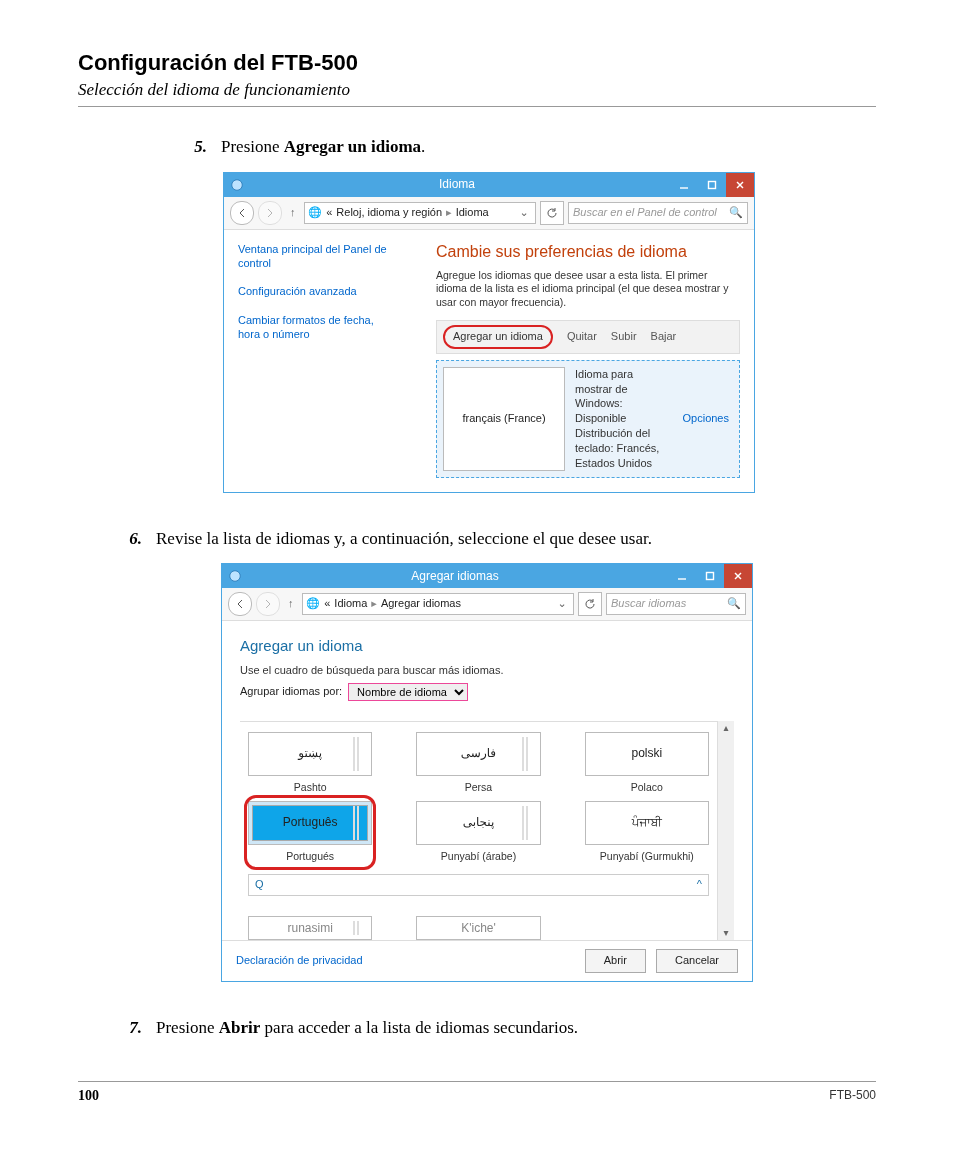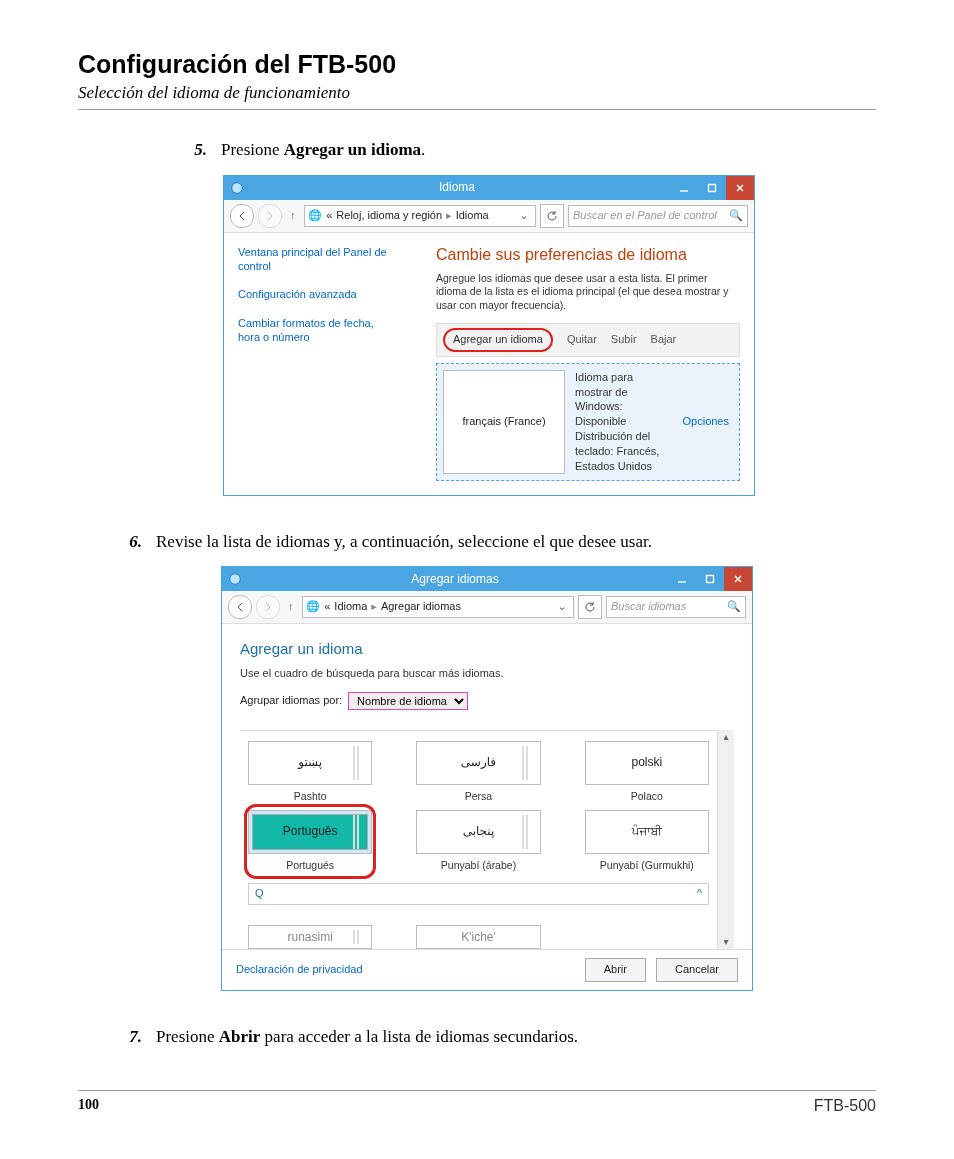--- a/index.html
+++ b/index.html
@@ -9,21 +9,21 @@
     color: #000;
     width: 954px;
   }
   .page {
     padding: 50px 78px 40px 78px;
     box-sizing: border-box;
   }
   .doc-title {
     font-family: Arial, Helvetica, sans-serif;
     font-weight: 700;
-    font-size: 25px;
+    font-size: 22px;
     margin: 0 0 4px 0;
   }
   .doc-subtitle {
     font-style: italic;
     font-size: 17px;
     margin: 0 0 6px 0;
     font-family: Georgia, serif;
   }
   hr.rule {
     border: none;
@@ -236,21 +236,21 @@
     min-height: 300px;
   }
   .heading2 {
     color: #1b6fa5;
     font-size: 15px;
     margin-bottom: 6px;
   }
   .desc2 {
     font-size: 11px;
     color: #333;
-    margin-bottom: 10px;
+    margin-bottom: 4px;
   }
   .group-row {
     font-size: 11px;
     display: flex;
     align-items: center;
     gap: 6px;
     margin-bottom: 20px;
   }
   .group-row select {
     font-size: 11px;
@@ -290,21 +290,21 @@
   }
   .tile .bars::before { right: 16px; }
   .tile .bars::after  { right: 12px; }
   .tile.portuguese-wrap {
     background: #cfe7f7;
     position: relative;
   }
   .tile.portuguese-wrap .inner {
     position: absolute;
     inset: 3px;
-    background: #14b8a6;
+    background: #0ea5e9;
     border: 1px solid #aaa;
     display: flex;
     align-items: center;
     justify-content: center;
   }
   .highlight-red {
     position: relative;
   }
   .highlight-red::after {
     content: "";
@@ -363,21 +363,21 @@
 
   .footer {
     display: flex;
     justify-content: space-between;
     border-top: 1px solid #999;
     margin-top: 40px;
     padding-top: 6px;
     font-size: 14px;
   }
   .footer .pg { font-weight: 700; }
-  .footer .model { font-family: Arial, sans-serif; font-size: 16px; color:#333; }
+  .footer .model { font-family: Arial, sans-serif; font-size: 12px; color:#333; }
 </style>
 </head>
 <body>
 
 <div class="page">
   <div class="doc-title">Configuración del FTB-500</div>
   <div class="doc-subtitle">Selección del idioma de funcionamiento</div>
   <hr class="rule">
 
   <div class="steps">

